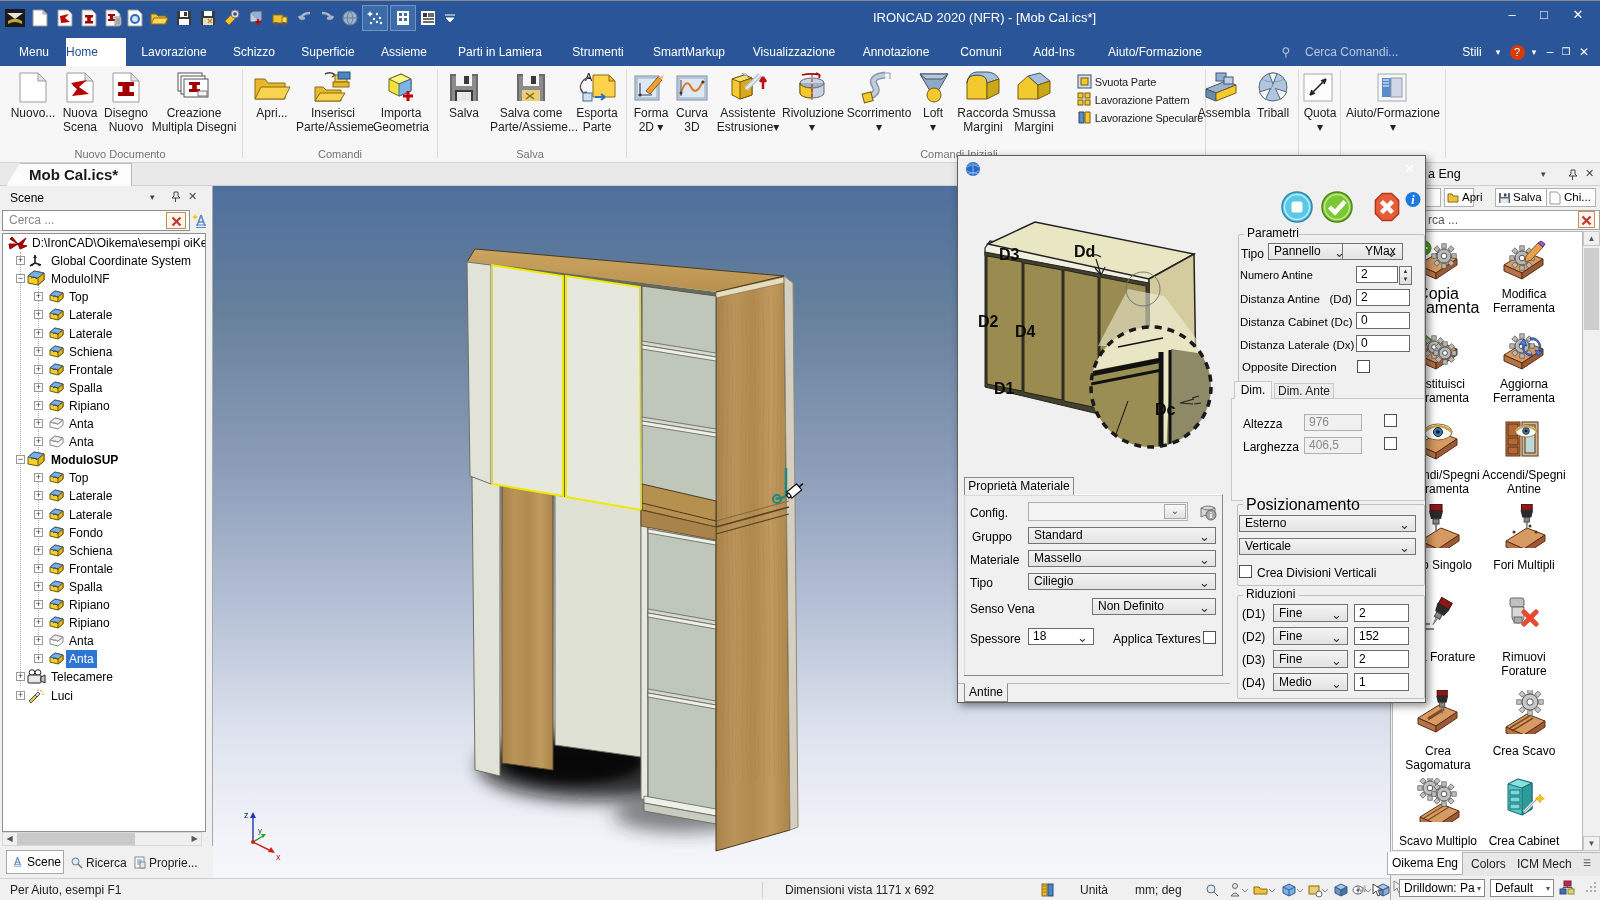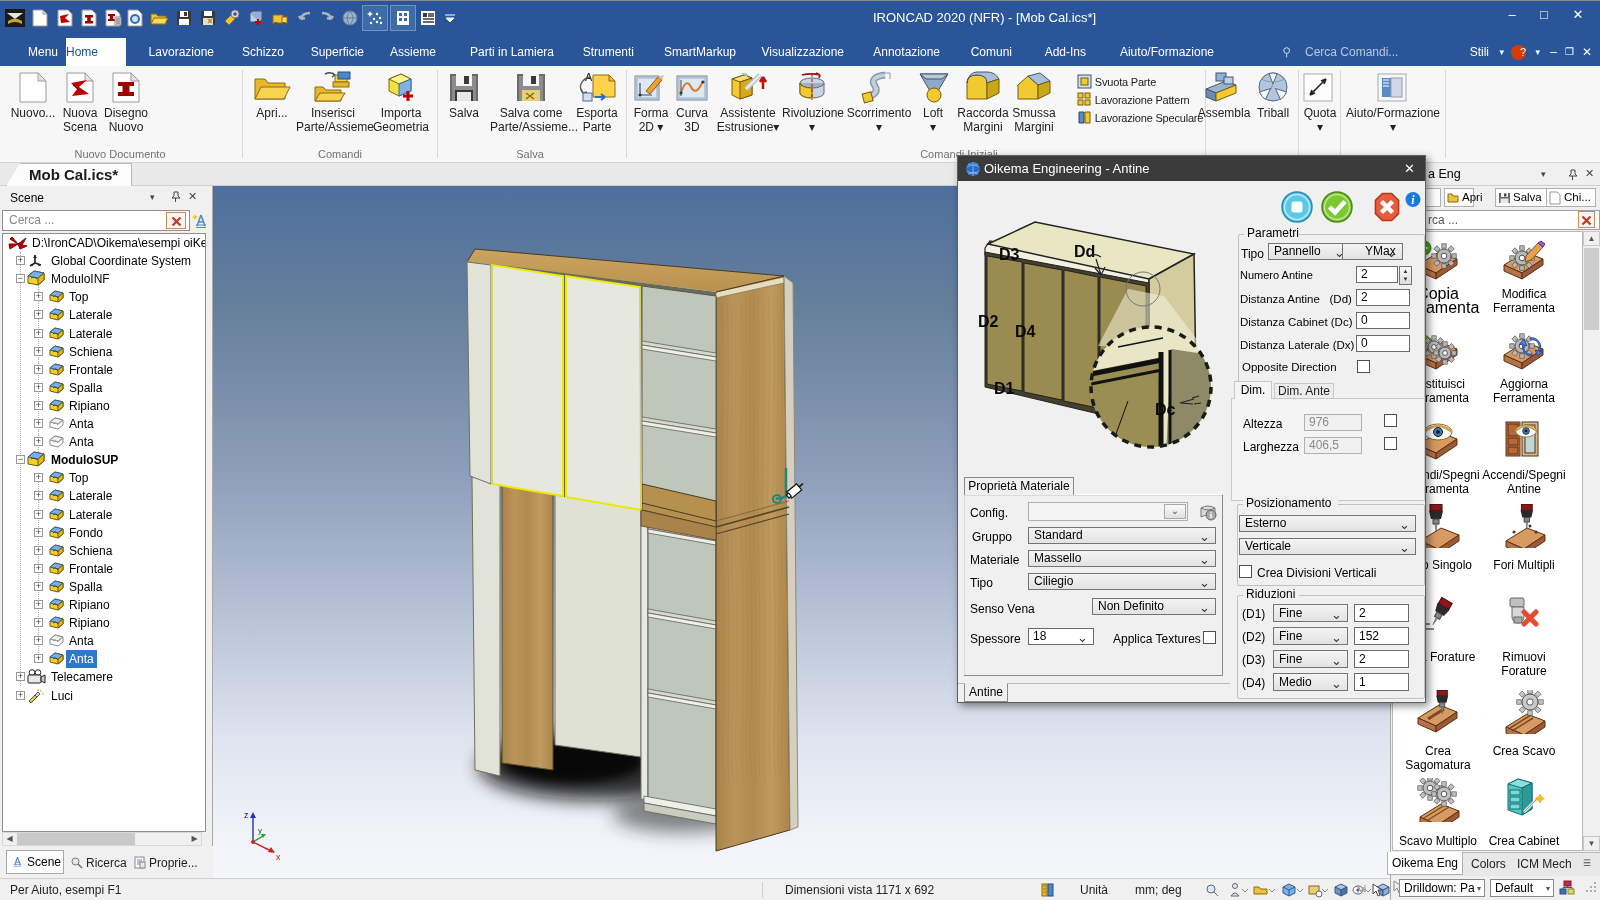--- a/index.html
+++ b/index.html
@@ -3,21 +3,21 @@
 *{margin:0;padding:0;box-sizing:border-box}
 html,body{width:1600px;height:900px;overflow:hidden;font-family:"Liberation Sans",sans-serif;position:relative;background:#f0f0f0}
 
 #titlebar{position:absolute;left:0;top:0;width:1600px;height:38px;background:#2a5699;border-top:1px solid #8a8a8a}
 #title{position:absolute;left:873px;top:10px;color:#fff;font-size:13px}
 .winbtn{position:absolute;top:0;height:30px;width:45px;color:#fff;text-align:center;line-height:30px;font-size:13px}
 #qat{position:absolute;left:0;top:7px;height:24px;width:600px}
 .qi{position:absolute;top:2px;width:18px;height:18px}
 
 #menubar{position:absolute;left:0;top:38px;width:1600px;height:28px;background:#2a5699}
-.mtab{position:absolute;top:38px;height:28px;color:#fff;font-size:12px;line-height:28px;text-align:right}
+.mtab{position:absolute;top:38px;height:28px;color:#fff;font-size:12px;line-height:28px;text-align:center}
 #hometab{position:absolute;left:66px;top:38px;width:60px;height:28px;background:#fff;color:#1d4e91;line-height:28px;font-size:12px}
 
 #ribbon{position:absolute;left:0;top:66px;width:1600px;height:97px;background:#f7f7f7;border-bottom:1px solid #d5d5d5}
 .rsep{position:absolute;top:4px;height:88px;width:1px;background:#d9d9d9}
 .rlabel{position:absolute;top:82px;font-size:11px;color:#737373;text-align:center;white-space:nowrap}
 .rbtn{position:absolute;top:3px;text-align:center;font-size:12px;color:#222;line-height:13.5px;white-space:nowrap}
 .rbtn svg{display:block;margin:2px auto 3px}
 
 #docstrip{position:absolute;left:0;top:163px;width:1390px;height:23px;background:#e9e9e9;border-bottom:1px solid #cfcfcf}
 #doctab{position:absolute;left:6px;top:163px;width:126px;height:23px;background:#fcfcfc;border:1px solid #b9b9b9;border-bottom:none;font-size:15px;font-weight:bold;color:#1a1a1a;padding-left:22px;line-height:22px;clip-path:polygon(14px 0,100% 0,100% 100%,0 100%)}
@@ -195,20 +195,29 @@
         <path d="M8 12 L24 9 L16 16 L26 23 L9 25 L14 18 Z" fill="#c00000"></path>
         <path d="M10 14 l10 8" stroke="#7a0000"></path>
       </svg>Nuova<br>Scena</div>
 <div class="rbtn" style="left:103px;width:46px"><svg width="34" height="33" viewBox="0 0 34 33">
         <path d="M4 2 L22 2 L30 10 L30 31 L4 31 Z" fill="#fff" stroke="#9a9a9a"></path>
         <path d="M22 2 L22 10 L30 10 Z" fill="#e4e4e4" stroke="#9a9a9a"></path>
         <rect x="9" y="11" width="16" height="4" fill="#a00000"></rect>
         <rect x="13.5" y="11" width="7" height="14" fill="#a00000"></rect>
         <rect x="9" y="21" width="16" height="4" fill="#a00000"></rect>
       </svg>Disegno<br>Nuovo</div>
+<div class="rbtn" style="left:148px;width:92px"><svg width="40" height="33" viewBox="0 0 40 33">
+        <rect x="4" y="2" width="24" height="18" fill="#fff" stroke="#555"></rect>
+        <rect x="7" y="5" width="24" height="18" fill="#fff" stroke="#555"></rect>
+        <rect x="10" y="8" width="24" height="18" fill="#fff" stroke="#555"></rect>
+        <rect x="15" y="11" width="11" height="3" fill="#a00000"></rect>
+        <rect x="18.2" y="11" width="4.6" height="10" fill="#a00000"></rect>
+        <rect x="15" y="18" width="11" height="3" fill="#a00000"></rect>
+        <rect x="24" y="20" width="9" height="5" fill="#f4f4f4" stroke="#777"></rect>
+      </svg>Creazione<br>Multipla Disegni</div>
 
 <div class="rbtn" style="left:248px;width:48px"><svg width="40" height="33" viewBox="0 0 40 33">
         <path d="M3 28 L3 8 L13 8 L16 12 L33 12 L33 28 Z" fill="#e8b82c" stroke="#8a6a10"></path>
         <path d="M3 28 L9 16 L38 16 L32 28 Z" fill="#f7d34f" stroke="#8a6a10"></path>
       </svg>Apri...</div>
 <div class="rbtn" style="left:296px;width:74px"><svg width="44" height="33" viewBox="0 0 44 33">
         <path d="M14 3 q6 -3 10 1" stroke="#444" fill="none" stroke-width="1.4"></path>
         <path d="M24 4 l-3 -2 m3 2 l-3 2" stroke="#444" fill="none" stroke-width="1.4"></path>
         <rect x="24" y="4" width="12" height="7" fill="#ffd24a" stroke="#8a6a10"></rect>
         <rect x="27" y="1" width="12" height="7" fill="#4a86c8" stroke="#274e78"></rect>
@@ -979,21 +988,20 @@
         <rect x="9" y="5" width="2" height="2"></rect>
         <rect x="5" y="5" width="2" height="2"></rect>
         <rect x="9" y="9" width="2" height="2"></rect>
         <rect x="5" y="9" width="2" height="2"></rect>
         <rect x="1" y="9" width="2" height="2"></rect>
       </g>
     </svg>
   </div>
 
 <div id="dialog">
-  <div id="dtitle"><span style="margin-left:26px">Oikema Engineering - Antine</span></div>
   <div style="position:absolute;right:10px;top:5px;color:#fff;font-size:13px">✕</div>
     <svg style="position:absolute;left:7px;top:5px" width="16" height="16" viewBox="0 0 16 16">
       <circle cx="8" cy="8" r="7" fill="#2a6ac8"></circle>
       <path d="M2 6 q6 -4 12 0 M2 10 q6 4 12 0 M8 1 v14 M3 3 q5 3 10 0 M3 13 q5 -3 10 0" stroke="#9ac0f0" stroke-width="0.8" fill="none"></path>
       <path d="M3 4 a7 7 0 0 1 10 -1 q-5 4 -10 1" fill="#4a8ae0" opacity="0.6"></path>
     </svg>
     <svg style="position:absolute;left:322px;top:35px" width="150" height="34" viewBox="0 0 150 34">
 <circle cx="17" cy="16" r="15" fill="#5bc8e8" stroke="#2a8ab0" stroke-width="1.5"></circle>
       <circle cx="17" cy="16" r="12.5" fill="none" stroke="#fff" stroke-width="1.5" stroke-opacity="0.6"></circle>
       <rect x="11.5" y="10.5" width="11" height="11" rx="2.5" fill="#fff"></rect>
@@ -1068,21 +1076,21 @@
     <div style="position:absolute;left:273px;top:242px;width:194px;height:103px;background:#f4f4f4;border:1px solid #c8c8c8"></div>
     <div style="position:absolute;left:276px;top:225px;width:38px;height:18px;background:#f4f4f4;border:1px solid #c8c8c8;border-bottom:none;font-size:12px;text-align:center;line-height:17px">Dim.</div>
     <div style="position:absolute;left:316px;top:227px;width:60px;height:16px;background:#ececec;border:1px solid #c8c8c8;border-bottom:1px solid #c8c8c8;font-size:12px;text-align:center;line-height:15px;color:#222">Dim. Ante</div>
     <div style="position:absolute;left:285px;top:261px;font-size:12px;color:#000;white-space:nowrap">Altezza</div>
     <div style="position:absolute;left:346px;top:258px;width:58px;height:17px;background:#f0f0f0;border:1px solid #b0b0b0;font-size:12px;line-height:15px;padding-left:4px;color:#8a8a8a">976</div>
     <div style="position:absolute;left:426px;top:258px;width:13px;height:13px;background:#fff;border:1px solid #505050"></div>
     <div style="position:absolute;left:285px;top:284px;font-size:12px;color:#000;white-space:nowrap">Larghezza</div>
     <div style="position:absolute;left:346px;top:281px;width:58px;height:17px;background:#f0f0f0;border:1px solid #b0b0b0;font-size:12px;line-height:15px;padding-left:4px;color:#8a8a8a">406,5</div>
     <div style="position:absolute;left:426px;top:281px;width:13px;height:13px;background:#fff;border:1px solid #505050"></div>
     <div style="position:absolute;left:279px;top:348px;width:188px;height:82px;border:1px solid #c0c0c0;border-radius:2px"></div>
-    <div style="position:absolute;left:285px;top:340px;width:95px;background:#f0f0f0;padding:0 3px;font-size:12px;color:#000">Posizionamento</div>
+    <div style="position:absolute;left:285px;top:340px;width:95px;background:#f0f0f0;padding:0 3px;font-size:16px;color:#000">Posizionamento</div>
     <div style="position:absolute;left:281px;top:359px;width:177px;height:17px;background:linear-gradient(#f4f4f4,#e2e2e2);border:1px solid #747474;font-size:12px;line-height:15px;padding-left:5px;color:#000">Esterno<span style="position:absolute;right:5px;top:1px;font-size:13px;color:#333">⌄</span></div>
     <div style="position:absolute;left:281px;top:382px;width:177px;height:17px;background:linear-gradient(#f4f4f4,#e2e2e2);border:1px solid #747474;font-size:12px;line-height:15px;padding-left:5px;color:#000">Verticale<span style="position:absolute;right:5px;top:1px;font-size:13px;color:#333">⌄</span></div>
     <div style="position:absolute;left:281px;top:409px;width:13px;height:13px;background:#fff;border:1px solid #505050"></div>
     <div style="position:absolute;left:299px;top:410px;font-size:12px;color:#000;white-space:nowrap">Crea Divisioni Verticali</div>
     <div style="position:absolute;left:279px;top:439px;width:188px;height:104px;border:1px solid #c0c0c0;border-radius:2px"></div>
     <div style="position:absolute;left:285px;top:431px;width:56px;background:#f0f0f0;padding:0 3px;font-size:12px;color:#000">Riduzioni</div>
     <div style="position:absolute;left:284px;top:451px;font-size:12px;color:#000;white-space:nowrap">(D1)</div>
     <div style="position:absolute;left:315px;top:448px;width:75px;height:18px;background:linear-gradient(#f4f4f4,#e2e2e2);border:1px solid #747474;font-size:12px;line-height:16px;padding-left:5px;color:#000">Fine<span style="position:absolute;right:5px;top:2px;font-size:13px;color:#333">⌄</span></div>
     <div style="position:absolute;left:396px;top:448px;width:55px;height:18px;background:#fff;border:1px solid #6a6a6a;font-size:12px;line-height:16px;padding-left:4px;color:#000">2</div>
     <div style="position:absolute;left:284px;top:474px;font-size:12px;color:#000;white-space:nowrap">(D2)</div>

